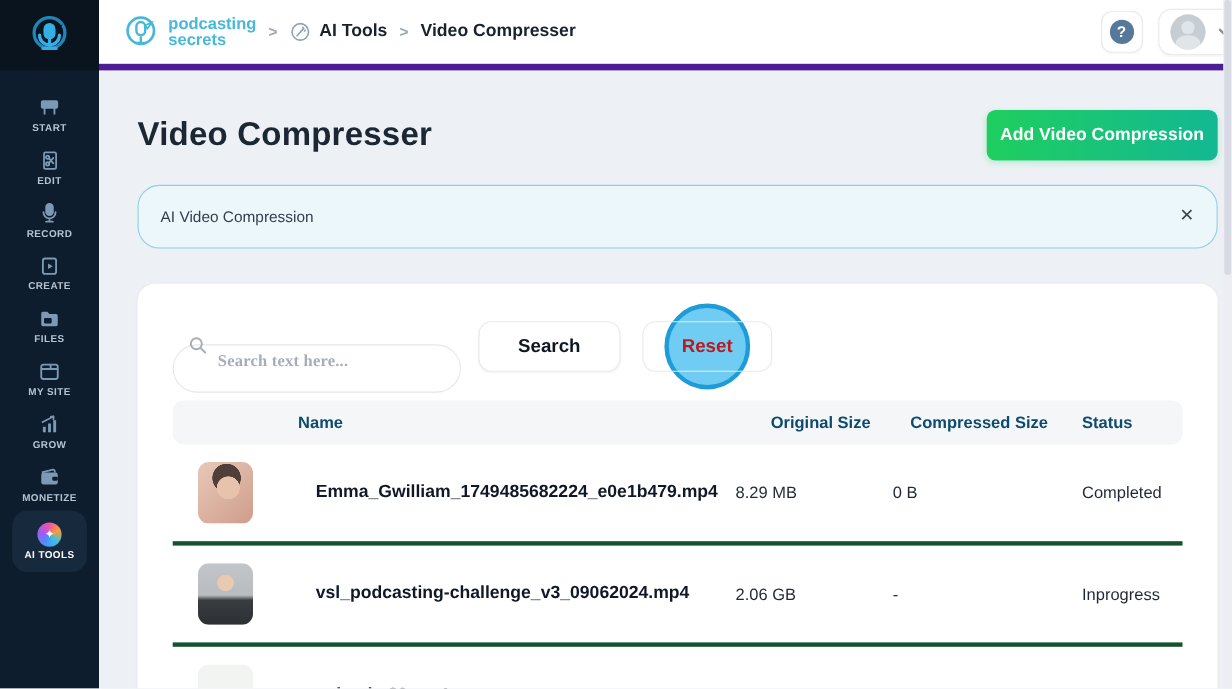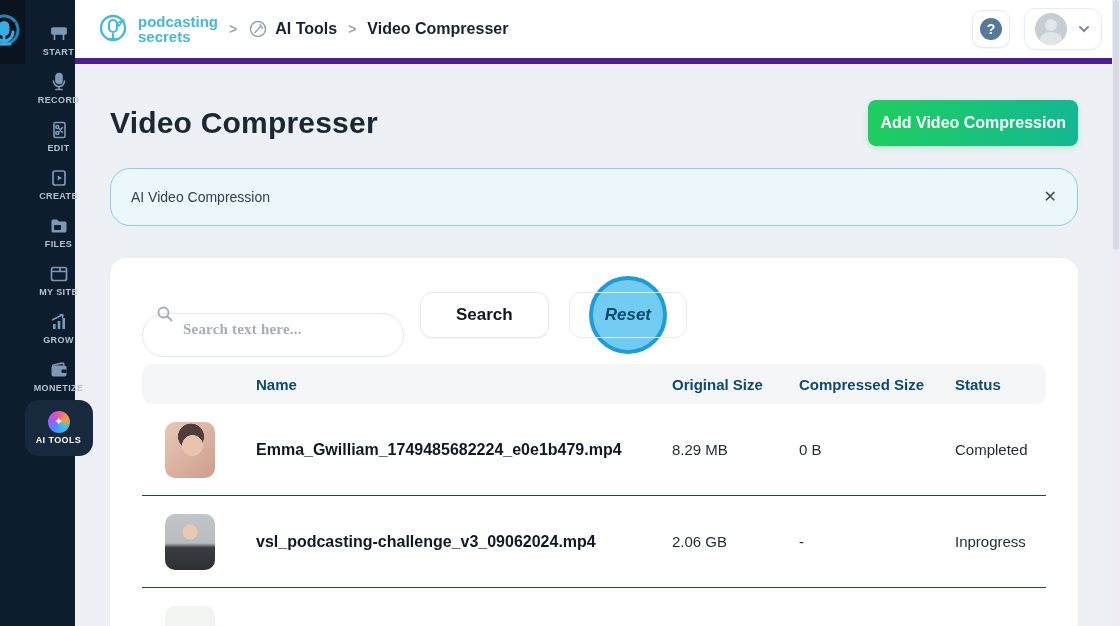--- a/index.html
+++ b/index.html
@@ -1,22 +1,22 @@
 <!DOCTYPE html>
 <html><head>
 <meta charset="utf-8">
 <style>
   * { margin:0; padding:0; box-sizing:border-box; }
   html,body { width:1120px; height:626px; overflow:hidden; background:#edf1f6;
               font-family:"Liberation Sans", sans-serif; }
   .app { display:flex; width:1120px; height:626px; position:relative; }
 
   
-  .sidebar { width:75px; height:626px; background:#0d1d2d; flex-shrink:0;
-             display:flex; flex-direction:row;justify-content:center; }
+  .sidebar { width:90px; height:626px; background:#0d1d2d; flex-shrink:0;
+             display:flex; flex-direction:column; }
   .logo-block { height:64px; background:#0a141e; display:flex; align-items:center; justify-content:center; }
   .nav { display:flex; flex-direction:column; align-items:center; padding-top:16px; }
   .nav-item { width:68px; height:48px; display:flex; flex-direction:column; align-items:center;
               justify-content:center; color:#b4c3d2; cursor:pointer; }
   .nav-item .nicon { height:20px; display:flex; align-items:center; justify-content:center;
                      color:#7d99b5; margin-bottom:3px; }
   .nav-item .nlabel { font-size:9px; font-weight:bold; letter-spacing:.4px; white-space:nowrap; }
   .nav-item.active { background:#17293d; border-radius:14px; height:56px; color:#ffffff; }
   .ai-icon { width:22px; height:22px; border-radius:50%; position:relative;
              background:conic-gradient(from 210deg,#4f8df9,#9b5cf6,#f051a8,#f59e3b,#35c0e8,#4f8df9); }
@@ -70,29 +70,29 @@
   .search-box { position:relative; width:262px; height:44px; }
   .search-box svg { position:absolute; left:14px; top:12px; }
   .search-input { width:100%; height:100%; border:1.5px solid #e4e7ec; border-radius:999px;
                   padding:0 16px 11px 40px; font-family:Liberation Serif, serif; font-size:15px; color:#33414e; outline:none;margin-top:20px; }
   .search-input::placeholder { color:#a6adb8; font-weight:bold; letter-spacing:.2px; }
   .btn-plain { height:46px; border:1.5px solid #e7eaee; border-radius:12px; background:#fff; cursor:pointer;
                font-family:inherit; font-size:17px; font-weight:bold; color:#0f1720; padding:0 35px;
                box-shadow:0 1px 2px rgba(16,24,40,.05); }
   .search-btn { margin-left:16px; }
   .reset-wrap { margin-left:20px; position:relative; display:flex; align-items:center; }
-  .reset-btn { position:relative; z-index:2; background:transparent; box-shadow:none; color:#0c4a6e;font-style:italic; }
+  .reset-btn { position:relative; z-index:2; background:transparent; box-shadow:none; color:#b91c1c; }
   .click-circle { position:absolute; z-index:1; width:78px; height:78px; border-radius:50%;
                   left:50%; top:50%; transform:translate(-50%,-50%);
                   background:rgba(88,195,242,.85); border:4px solid #1e9cd7; pointer-events:none; }
 
   .table { margin-top:26px; }
   .tgrid { display:grid; grid-template-columns:114px 1fr 127px 156px 91px; align-items:center; }
   .thead { height:40px; background:#f5f6f8; border-radius:10px; font-size:15px; font-weight:bold; color:#0c4a6e; }
-  .trow { height:92px; border-bottom:1px solid #14532d; }
+  .trow { height:92px; border-bottom:4px solid #14532d;gap:16px; }
   .cell-name { font-size:16px; font-weight:600; color:#101827; }
   .cell-val { font-size:15px; color:#1f2937; }
   .thumb { width:50px; height:56px; border-radius:10px; margin-left:23px; overflow:hidden; cursor:pointer; }
   .thumb-0 { background:radial-gradient(circle at 55% 42%, #e7c3ad 0 24%, transparent 25%),
              radial-gradient(circle at 52% 26%, #503f38 0 26%, transparent 27%),
              linear-gradient(135deg,#e8c8b8,#cf9d8b); }
   .thumb-1 { background:radial-gradient(circle at 50% 32%, #e8c9b2 0 16%, transparent 17%),
              linear-gradient(180deg,#c2c6c9 0%, #b8bcc0 52%, #3a3d40 60%, #2c2f33 100%); }
   .thumb-2 { background:radial-gradient(circle at 50% 98%, #6b4f41 0 20%, transparent 21%),
              linear-gradient(180deg,#f2f4f2 0 62%, #e7d6c9 100%); }
@@ -126,38 +126,38 @@
           <svg width="20" height="20" viewBox="0 0 20 20" fill="none" stroke="currentColor" stroke-width="1.7">
             <rect x="3" y="4" width="14" height="6" rx="1" fill="currentColor"></rect>
             <path d="M5.5 10 v6 M14.5 10 v6"></path>
           </svg>
         </span>
         <span class="nlabel">START</span>
       </div>
 
       <div class="nav-item">
         <span class="nicon">
-          <svg width="20" height="20" viewBox="0 0 20 20" fill="none" stroke="currentColor" stroke-width="1.7" stroke-linecap="round">
-            <rect x="7" y="1.5" width="6" height="10" rx="3" fill="currentColor"></rect>
-            <path d="M4.5 9 a5.5 5.5 0 0 0 11 0 M10 14.5 v3 M7 17.5 h6"></path>
-          </svg>
-        </span>
-        <span class="nlabel">RECORD</span>
-      </div>
-
-      <div class="nav-item">
-        <span class="nicon">
           <svg width="20" height="20" viewBox="0 0 20 20" fill="none" stroke="currentColor" stroke-width="1.6" stroke-linecap="round">
             <rect x="5" y="2.5" width="11" height="15" rx="1.5"></rect>
             <circle cx="8.3" cy="7" r="1.5"></circle>
             <circle cx="8.3" cy="13" r="1.5"></circle>
             <path d="M9.5 8 L13.5 12.5 M9.5 12 L13.5 7.5"></path>
           </svg>
         </span>
         <span class="nlabel">EDIT</span>
+      </div>
+
+      <div class="nav-item">
+        <span class="nicon">
+          <svg width="20" height="20" viewBox="0 0 20 20" fill="none" stroke="currentColor" stroke-width="1.7" stroke-linecap="round">
+            <rect x="7" y="1.5" width="6" height="10" rx="3" fill="currentColor"></rect>
+            <path d="M4.5 9 a5.5 5.5 0 0 0 11 0 M10 14.5 v3 M7 17.5 h6"></path>
+          </svg>
+        </span>
+        <span class="nlabel">RECORD</span>
       </div>
 
       <div class="nav-item">
         <span class="nicon">
           <svg width="20" height="20" viewBox="0 0 20 20" fill="none" stroke="currentColor" stroke-width="1.7">
             <rect x="4" y="3" width="12" height="14" rx="2"></rect>
             <path d="M8.7 7.5 L13 10 L8.7 12.5 Z" fill="currentColor" stroke="none"></path>
           </svg>
         </span>
         <span class="nlabel">CREATE</span>

